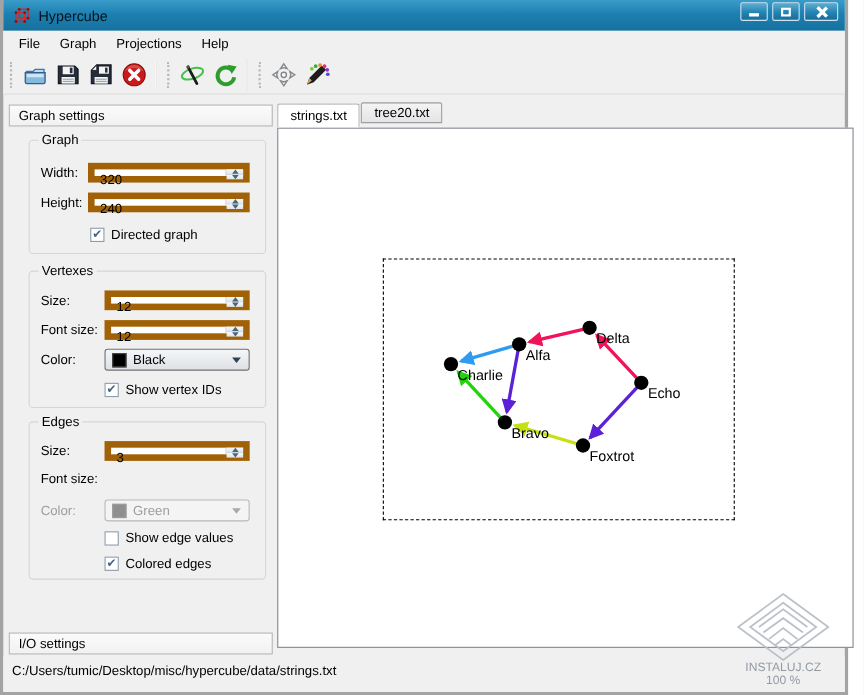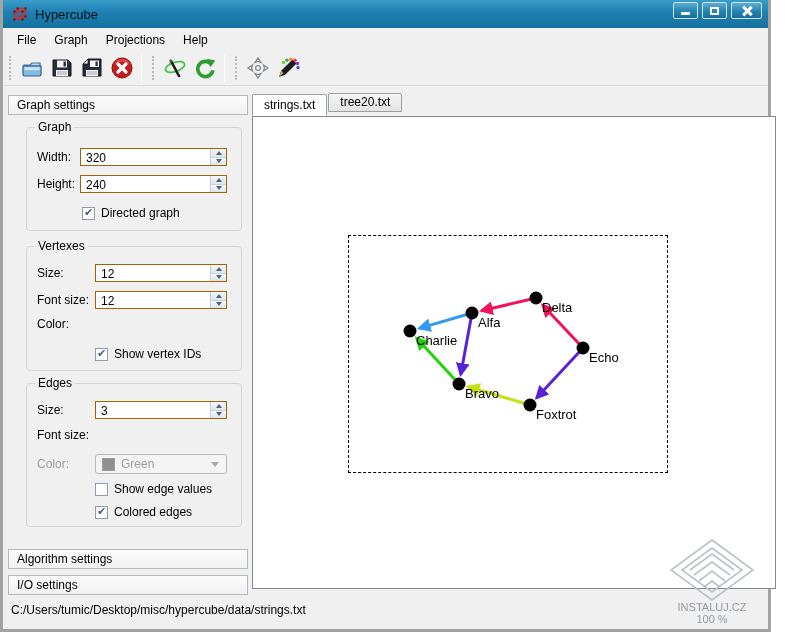--- a/index.html
+++ b/index.html
@@ -38,21 +38,21 @@
   .tb-btn { width:30px; height:30px; display:flex; align-items:center; justify-content:center; }
   .tb-btn svg { width:24px; height:24px; }
 
   
   .section-header { position:absolute; left:5px; width:240px; height:20px; line-height:18px;
     border:1px solid #b4b8bc; background:linear-gradient(#fbfbfb,#f1f1f1); padding-left:8px; }
   .groupbox { position:absolute; left:23px; width:216px; border:1px solid #d5d5d5; border-radius:4px; }
   .groupbox .legend { position:absolute; top:-8px; left:8px; background:#f0f0f0; padding:0 3px; }
   .form-row { display:flex; align-items:center; }
   .form-label { flex:none; }
-  .spinbox { height:18px; background:#fff; border:1px solid #a16207; display:flex; }
+  .spinbox { height:18px; background:#fff; border:6px solid #a16207; display:flex; }
   .spin-value { flex:1; padding:2px 0 0 5px; }
   .spin-btns { width:16px; border-left:1px solid #c2ccd6; display:flex; flex-direction:column; }
   .spin-up,.spin-down { flex:1; background:linear-gradient(#f5f8fb,#dde5ec); display:flex; align-items:center; justify-content:center; }
   .spin-up { border-bottom:1px solid #c9d3dc; }
   .arr-up { width:0; height:0; border-left:3px solid transparent; border-right:3px solid transparent; border-bottom:4px solid #4d6378; }
   .arr-down { width:0; height:0; border-left:3px solid transparent; border-right:3px solid transparent; border-top:4px solid #4d6378; }
   .combobox { height:20px; border:1px solid #707070; border-radius:3px;
     background:linear-gradient(#f5f6f7,#e9ebee 55%,#dcе0e3); background:linear-gradient(#f5f6f7,#dde1e5);
     display:flex; align-items:center; padding:0 7px 0 6px; }
   .combo-swatch { width:13px; height:13px; border:1px solid #4a4a4a; margin-right:6px; }
@@ -266,20 +266,25 @@
                 <i class="arr-up"></i>
               </span>
               <span class="spin-down">
                 <i class="arr-down"></i>
               </span>
             </span>
         </div>
       </div>
       <div class="form-row" style="position:absolute; left:10px; right:14px; top:70px;">
         <span class="form-label" style="width:58px;">Color:</span>
+        <div class="combobox" style="flex:1;">
+          <span class="combo-swatch" style="background-color: rgb(0, 0, 0);"></span>
+          <span>Black</span>
+          <span class="combo-arrow"></span>
+        </div>
       </div>
       <div class="checkbox-row" style="position:absolute; left:68px; top:100px;">
         <span class="checkbox checked"></span>
         <span>Show vertex IDs</span>
       </div>
     </div>
 
     <div class="groupbox" style="top:383px; height:144px;">
       <span class="legend">Edges</span>
       <div class="form-row" style="position:absolute; left:10px; right:14px; top:17px;">
@@ -310,21 +315,20 @@
       <div class="checkbox-row" style="position:absolute; left:68px; top:98px;">
         <span class="checkbox"></span>
         <span>Show edge values</span>
       </div>
       <div class="checkbox-row" style="position:absolute; left:68px; top:121px;justify-content:flex-end;">
         <span class="checkbox checked"></span>
         <span>Colored edges</span>
       </div>
     </div>
 
-    <div class="section-header" style="top:549px;">Algorithm settings</div>
     <div class="section-header" style="top:575px;">I/O settings</div>
 
     <div class="tabbar">
       <div class="tab active">strings.txt</div>
       <div class="tab inactive">tree20.txt</div>
     </div>
     <div class="tab-frame">
       <div class="graph-canvas">
         <svg id="graph-svg" width="320" height="238" viewBox="0 0 320 238">
             <defs>

